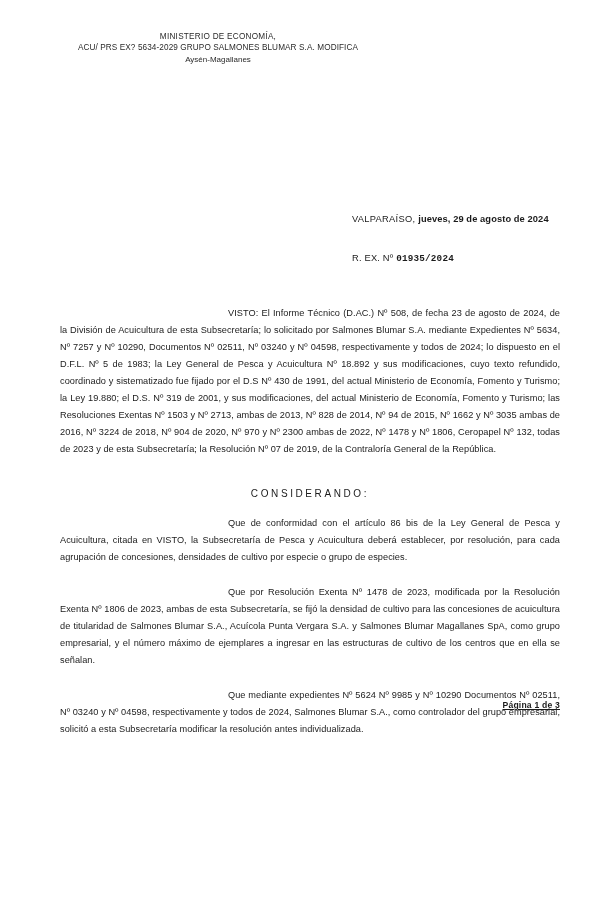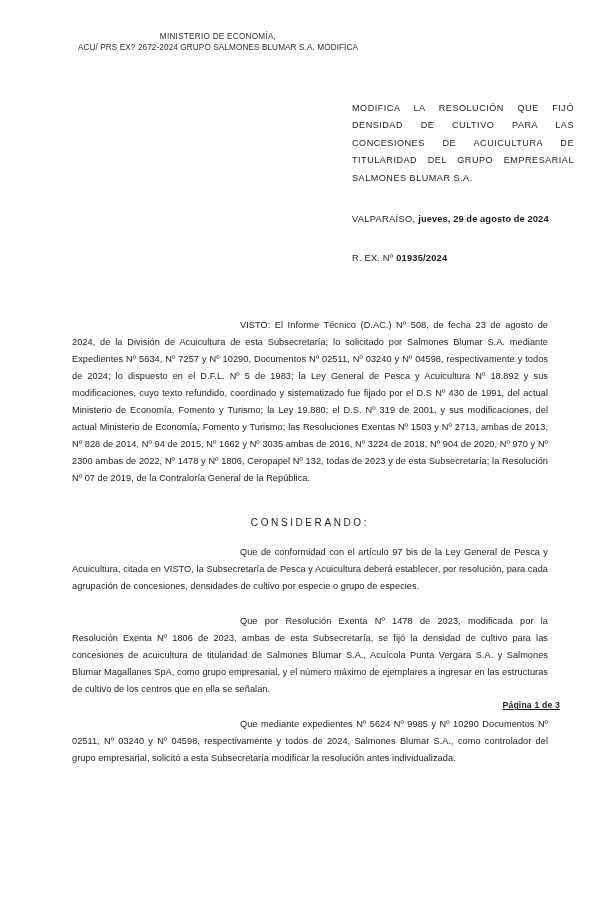--- a/index.html
+++ b/index.html
@@ -87,31 +87,32 @@
   .resnum {
     position: absolute;
     left: 352px;
     top: 253px;
     font-size: 9.3px;
     letter-spacing: 0.2px;
     white-space: nowrap;
   }
   .resnum .num {
     font-weight: bold;
+    font-family: Liberation Mono, monospace;
   }
 
   
   .body {
     position: absolute;
     left: 60px;
     top: 305px;
     width: 500px;
   }
   p.para {
-    margin: 12px;
+    margin: 0;
     font-size: 9.2px;
     line-height: 1.85;
     text-align: justify;
     text-align-last: left;
     letter-spacing: 0.05px;
     color: #1b1b1b;
     text-indent: 0;
   }
   p.para.indented {
     text-indent: 168px;
@@ -140,42 +141,42 @@
     text-decoration: underline;
   }
 </style>
 </head>
 <body>
 
 <div class="page">
 
   <div class="letterhead">
     <div class="lh-line">MINISTERIO DE ECONOMÍA,</div>
-    <div class="lh-line wide">ACU/ PRS EX? 2672-2024 GRUPO SALMONES BLUMAR S.A. MODIFICA</div>
+    <div class="lh-line wide">ACU/ PRS EX? 5634-2029 GRUPO SALMONES BLUMAR S.A. MODIFICA</div>
+    <div class="lh-sub">Aysén-Magallanes</div>
   </div>
 
-  <div class="title-block">MODIFICA LA RESOLUCIÓN QUE FIJÓ DENSIDAD DE CULTIVO PARA LAS CONCESIONES DE ACUICULTURA DE TITULARIDAD DEL GRUPO EMPRESARIAL SALMONES BLUMAR S.A.</div>
 
   <div class="placedate">
     <span class="city">VALPARAÍSO,</span>
     <span class="date">jueves, 29 de agosto de 2024</span>
   </div>
 
   <div class="resnum">
     <span>R. EX. Nº</span>
     <span class="num">01935/2024</span>
   </div>
 
   <div class="body">
 
     <p class="para indented">VISTO: El Informe Técnico (D.AC.) Nº 508, de fecha 23 de agosto de 2024, de la División de Acuicultura de esta Subsecretaría; lo solicitado por Salmones Blumar S.A. mediante Expedientes Nº 5634, Nº 7257 y Nº 10290, Documentos Nº 02511, Nº 03240 y Nº 04598, respectivamente y todos de 2024; lo dispuesto en el D.F.L. Nº 5 de 1983; la Ley General de Pesca y Acuicultura Nº 18.892 y sus modificaciones, cuyo texto refundido, coordinado y sistematizado fue fijado por el D.S Nº 430 de 1991, del actual Ministerio de Economía, Fomento y Turismo; la Ley 19.880; el D.S. Nº 319 de 2001, y sus modificaciones, del actual Ministerio de Economía, Fomento y Turismo; las Resoluciones Exentas Nº 1503 y Nº 2713, ambas de 2013, Nº 828 de 2014, Nº 94 de 2015, Nº 1662 y Nº 3035 ambas de 2016, Nº 3224 de 2018, Nº 904 de 2020, Nº 970 y Nº 2300 ambas de 2022, Nº 1478 y Nº 1806, Ceropapel Nº 132, todas de 2023 y de esta Subsecretaría; la Resolución Nº 07 de 2019, de la Contraloría General de la República.</p>
 
     <div class="section-head">CONSIDERANDO:</div>
 
-    <p class="para indented">Que de conformidad con el artículo 97 bis de la Ley General de Pesca y Acuicultura, citada en VISTO, la Subsecretaría de Pesca y Acuicultura deberá establecer, por resolución, para cada agrupación de concesiones, densidades de cultivo por especie o grupo de especies.</p>
+    <p class="para indented">Que de conformidad con el artículo 86 bis de la Ley General de Pesca y Acuicultura, citada en VISTO, la Subsecretaría de Pesca y Acuicultura deberá establecer, por resolución, para cada agrupación de concesiones, densidades de cultivo por especie o grupo de especies.</p>
     <p class="para indented gap">Que por Resolución Exenta Nº 1478 de 2023, modificada por la Resolución Exenta Nº 1806 de 2023, ambas de esta Subsecretaría, se fijó la densidad de cultivo para las concesiones de acuicultura de titularidad de Salmones Blumar S.A., Acuícola Punta Vergara S.A. y Salmones Blumar Magallanes SpA, como grupo empresarial, y el número máximo de ejemplares a ingresar en las estructuras de cultivo de los centros que en ella se señalan.</p>
     <p class="para indented gap">Que mediante expedientes Nº 5624 Nº 9985 y Nº 10290 Documentos Nº 02511, Nº 03240 y Nº 04598, respectivamente y todos de 2024, Salmones Blumar S.A., como controlador del grupo empresarial, solicitó a esta Subsecretaría modificar la resolución antes individualizada.</p>
 
   </div>
 
   <div class="footer">Página 1 de 3</div>
 
 </div>
 
 </body></html>

